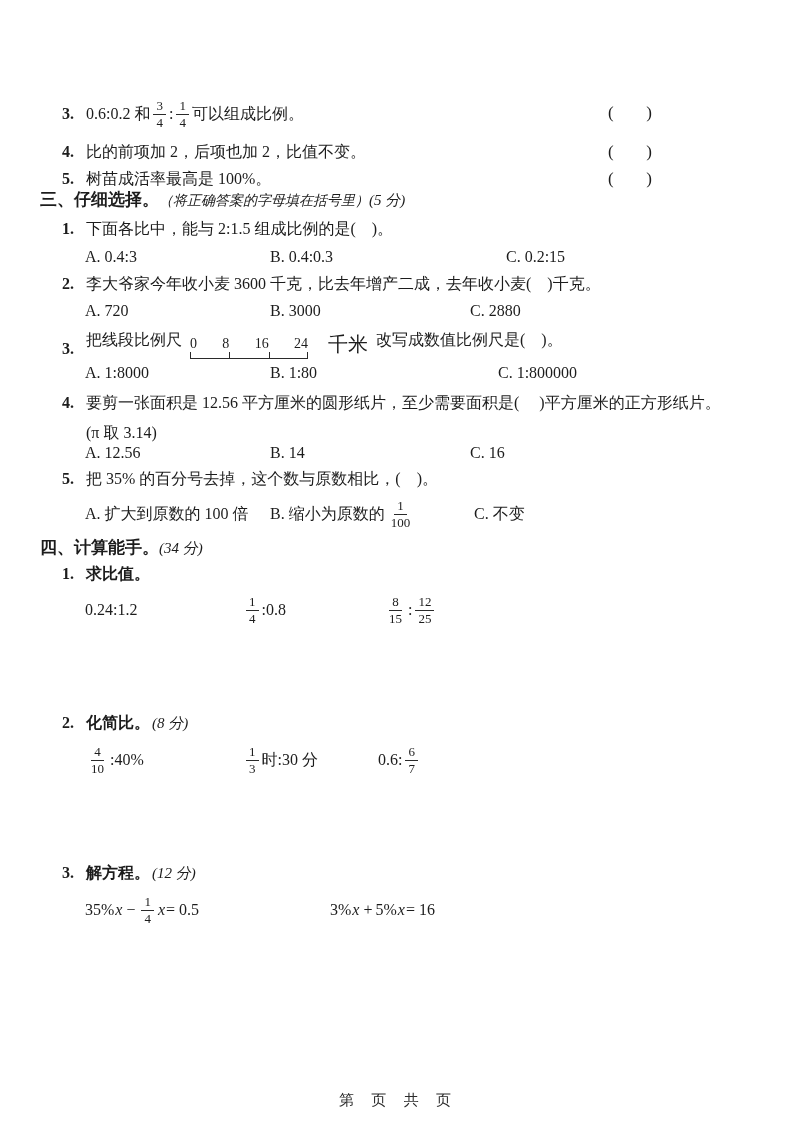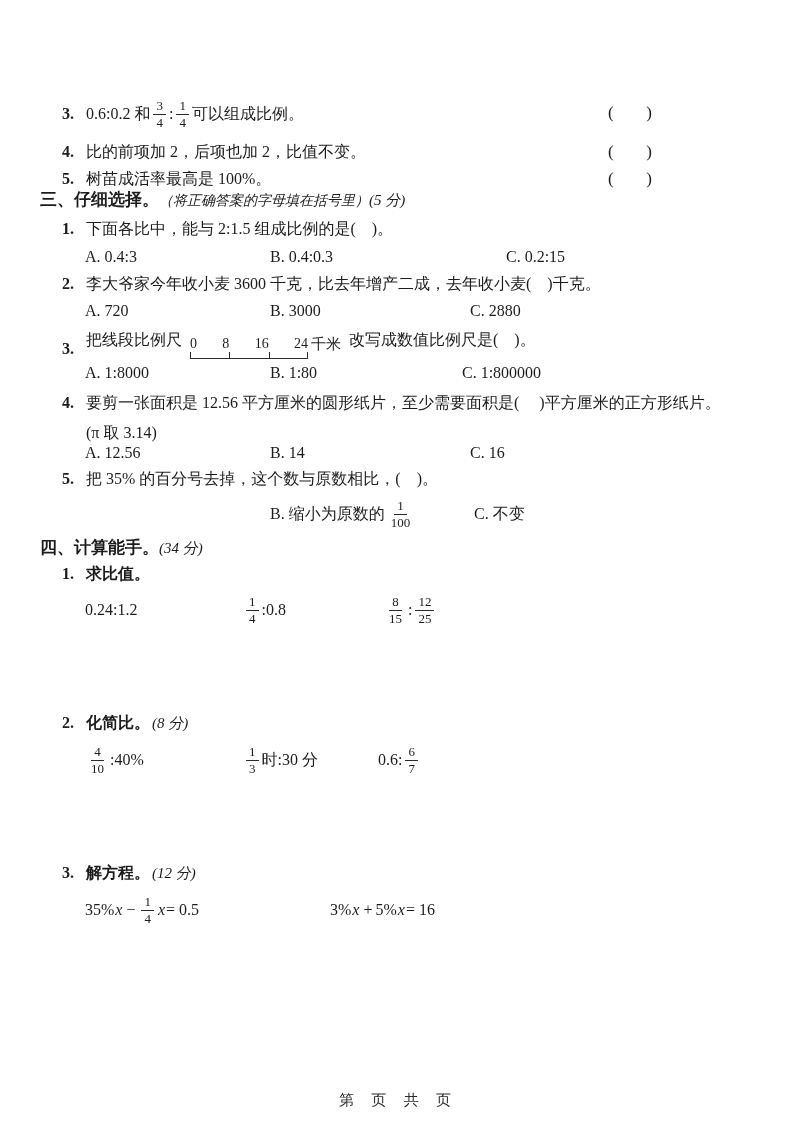--- a/index.html
+++ b/index.html
@@ -25,21 +25,21 @@
   .frac { display:inline-flex; flex-direction:column; align-items:center;
           vertical-align:middle; margin:0 3px; font-size:13px; line-height:14px; }
   .frac .fnum { padding:0 3px 1px; border-bottom:1px solid #2a2a2a; }
   .frac .fden { padding:1px 3px 0; }
   .scale { display:inline-flex; align-items:flex-start; margin:0 8px; vertical-align:-3px; }
   .scale-body { display:inline-flex; flex-direction:column; width:118px; }
   .scale-nums { display:flex; justify-content:space-between; font-size:14px; line-height:15px; }
   .scale-line { position:relative; height:6px; border-bottom:1px solid #2a2a2a; margin-top:1px; }
   .scale-line .tick { position:absolute; bottom:0; width:1px; height:6px; background:#2a2a2a; }
   .tick.t0 { left:0; } .tick.t1 { left:33.3%; } .tick.t2 { left:66.6%; } .tick.t3 { right:0; }
-  .scale-unit { font-size:15px; line-height:16px; margin-left:3px; }
+  .scale-unit { font-size:20px; line-height:16px; margin-left:20px; }
   .part-label .pt-title { font-weight:bold; }
   .part-label .sec-pts { margin-left:2px; }
   .expr-row { left:0; width:793px; height:48px; }
   .expr { position:absolute; top:0; height:48px; display:flex; align-items:center; white-space:nowrap; }
   .eq .var { font-style:italic; padding:0 1px; }
   .eq .op { padding:0 3px; }
   .wrap2 { line-height:30px; }
   .footer { left:0; width:793px; text-align:center; font-size:15px; letter-spacing:3px;
             font-family:"Liberation Sans","DejaVu Sans",sans-serif; color:#2b2b2b; }
 </style>
@@ -118,38 +118,39 @@
               <i class="tick t3"></i>
             </span>
           </span>
           <span class="scale-unit">千米</span>
         </span><span>改写成数值比例尺是(&nbsp;&nbsp;&nbsp;&nbsp;)。</span>
     </span>
   </div>
   <div class="abs opt-row" style="top:363px;">
     <span class="opt" style="left:85px;">A. 1:8000</span>
     <span class="opt" style="left:270px;">B. 1:80</span>
-    <span class="opt" style="left:462px;text-align:right;">C. 1:800000</span>
+    <span class="opt" style="left:498px;text-align:right;">C. 1:800000</span>
   </div>
 
   <div class="abs item-row wrap2" style="top:388px; left:62px; width:665px;">
     <span class="q-num">4.</span>
     <span class="q-text">要剪一张面积是 12.56 平方厘米的圆形纸片，至少需要面积是(&nbsp;&nbsp;&nbsp;&nbsp;&nbsp;)平方厘米的正方形纸片。(π 取 3.14)</span>
   </div>
   <div class="abs opt-row" style="top:443px;">
     <span class="opt" style="left:85px;">A. 12.56</span>
     <span class="opt" style="left:270px;">B. 14</span>
     <span class="opt" style="left:470px;">C. 16</span>
   </div>
 
   <div class="abs item-row" style="top:469px; left:62px; right:40px;">
     <span class="q-num">5.</span>
     <span class="q-text">把 35% 的百分号去掉，这个数与原数相比，(&nbsp;&nbsp;&nbsp;&nbsp;)。</span>
   </div>
   <div class="abs opt-row" style="top:493px; height:42px;">
+    <span class="opt flexed" style="left:85px;">A. 扩大到原数的 100 倍</span>
     <span class="opt flexed" style="left:270px;">
       <span>B. 缩小为原数的</span>
       <span class="frac">
         <span class="fnum">1</span>
         <span class="fden">100</span>
       </span>
     </span>
     <span class="opt flexed" style="left:474px;">C. 不变</span>
   </div>
 

